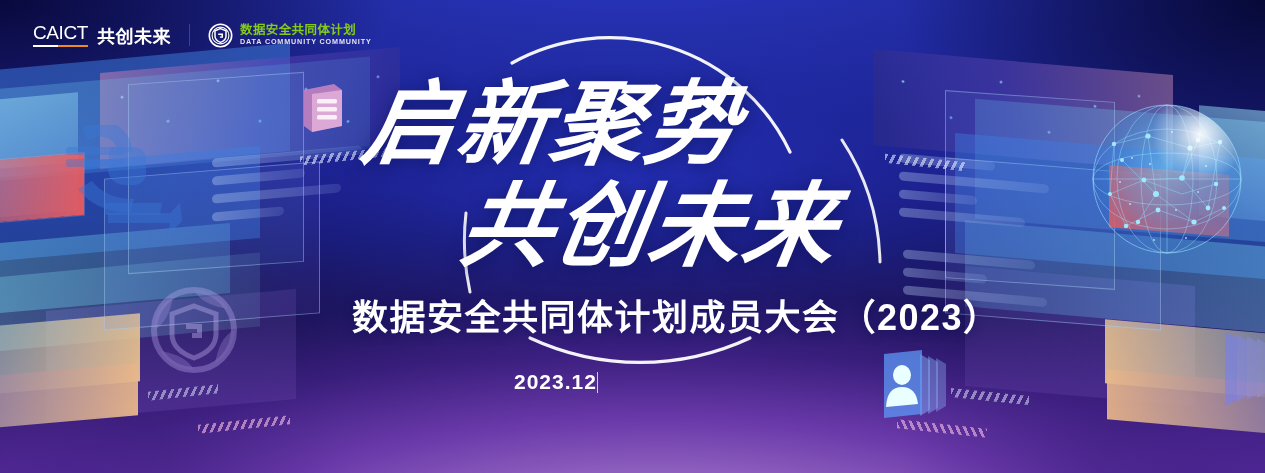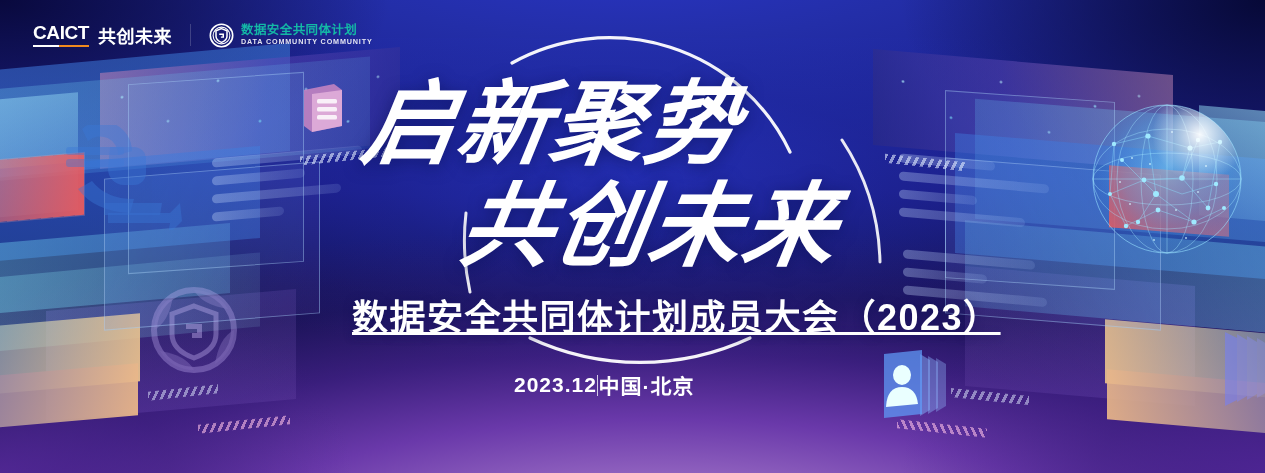--- a/index.html
+++ b/index.html
@@ -214,36 +214,36 @@
        background-image:repeating-linear-gradient(65deg, rgba(250,190,230,.6) 0 3px, rgba(250,190,230,0) 3px 7px); }
 
   
   .logobar{
     position:absolute; left:33px; top:22px;
     display:flex; align-items:center; gap:18px; z-index:40;
   }
   .caict{ display:flex; align-items:center; gap:9px; }
   .caict-mark{ position:relative; }
   .caict-mark .txt{
-    font-size:19px; font-weight:bold; color:#ffffff;
+    font-size:19px; font-weight:normal; color:#ffffff;
     letter-spacing:-.4px; line-height:1;
   }
   .caict-mark .rule{
     display:flex; margin-top:3px; height:2.5px; width:100%;
   }
   .caict-mark .rule span:nth-child(1){ flex:0 0 46%; background:#ffffff; }
   .caict-mark .rule span:nth-child(2){ flex:1; background:#f08a1e; }
   .caict-cn{ font-size:18px; font-weight:bold; color:#fff; letter-spacing:.5px; }
 
   .divider-dot{ width:1px; height:22px; background:rgba(255,255,255,.18); }
 
   .dsc{ display:flex; align-items:center; gap:7px; }
   .dsc-icon{ width:25px; height:25px; flex:0 0 25px; }
   .dsc-txt{ display:flex; flex-direction:column; gap:1px; }
-  .dsc-cn{ font-size:12.5px; font-weight:bold; color:#14b8a6; letter-spacing:.4px; line-height:1.05; }
+  .dsc-cn{ font-size:12.5px; font-weight:bold; color:#84cc16; letter-spacing:.4px; line-height:1.05; }
   .dsc-en{ font-size:7.2px; font-weight:bold; color:rgba(255,255,255,.88);
            letter-spacing:.85px; line-height:1; }
 
   
   .arcs{ position:absolute; left:0; top:0; width:1265px; height:473px; z-index:25; pointer-events:none; }
 
   
   .center{
     position:absolute; left:0; top:0; width:1265px; height:473px;
     z-index:30; pointer-events:none;
@@ -266,21 +266,20 @@
     left:462px; top:180px;
     font-size:92px; line-height:1;
     letter-spacing:2px;
     transform:skewX(-9deg);
   }
   .subtitle{
     position:absolute; left:352px; top:288px;
     font-size:36px; font-weight:bold; color:#fff;
     letter-spacing:1.5px; white-space:nowrap;
     text-shadow:0 2px 10px rgba(10,14,80,.5);
-    text-decoration:underline;
   }
   .dateline{
     position:absolute; left:514px; top:370px;
     display:flex; align-items:center; 
     font-size:21px; font-weight:bold; color:#fff;
     letter-spacing:1px; white-space:nowrap;
   }
   .dateline .bar{ width:1.5px; height:21px; background:rgba(255,255,255,.75); }
 
   
@@ -529,17 +528,16 @@
     </div>
   </div>
 
   <div class="center">
     <div class="title1">启新聚势</div>
     <div class="title2">共创未来</div>
     <div class="subtitle">数据安全共同体计划成员大会（2023）</div>
     <div class="dateline">
       <span>2023.12</span>
       <span class="bar"></span>
-      <span>中国·北京</span>
     </div>
   </div>
 
 </div>
 
 </body></html>

